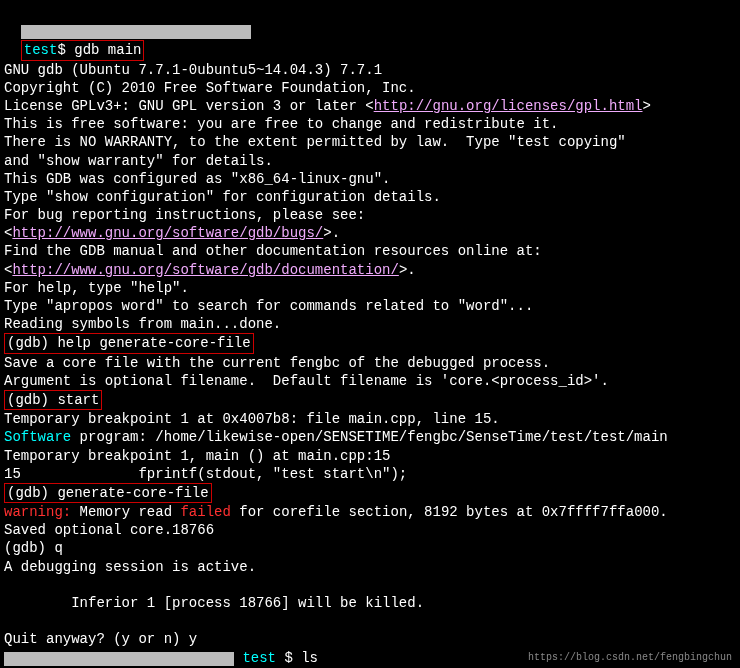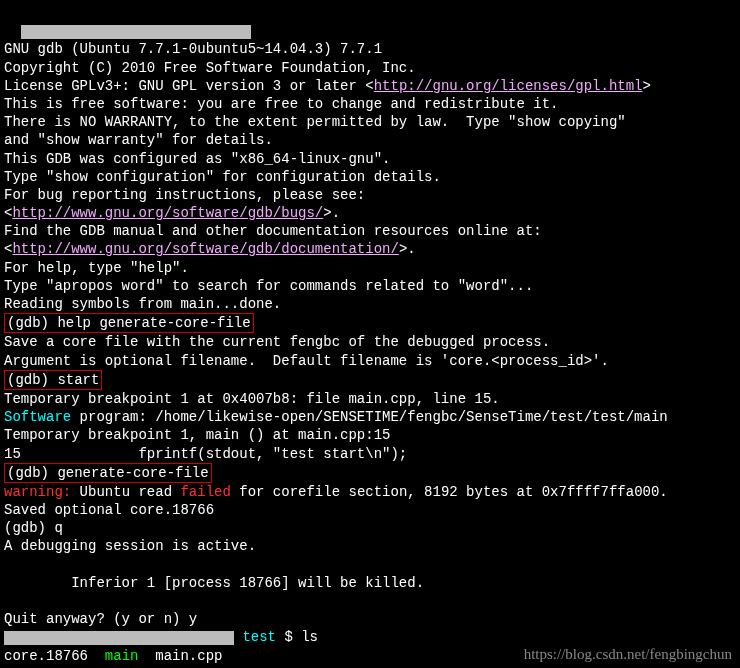--- a/index.html
+++ b/index.html
@@ -21,57 +21,58 @@
   .cyan { color: #00ffff; }
   .red { color: #ff3030; font-family: Liberation Mono, monospace; }
   .green { color: #00ff00; }
   .boxed { border: 1px solid #c00; display: inline-block; padding: 0 2px; }
   .prompt-blank { display:inline-block; background:#bbb; width: 230px; height: 14px; vertical-align: text-bottom; }
   .watermark {
     position: absolute;
     bottom: 4px;
     right: 8px;
     color: #888;
-    font-size: 15px;
-    font-family: Liberation Serif, serif;
+    font-size: 10px;
+    font-family: Liberation Mono, monospace;
     margin-top: 44px;
   }
 </style>
 </head>
 <body>
 
 <div class="line">
   <span class="prompt-blank"></span>
+  <span class="boxed"><span class="cyan">test</span><span>$ gdb main</span></span>
 </div>
 <div class="line">GNU gdb (Ubuntu 7.7.1-0ubuntu5~14.04.3) 7.7.1</div>
 <div class="line">Copyright (C) 2010 Free Software Foundation, Inc.</div>
 <div class="line"><span>License GPLv3+: GNU GPL version 3 or later &lt;</span><span class="link">http://gnu.org/licenses/gpl.html</span><span>&gt;</span></div>
 <div class="line">This is free software: you are free to change and redistribute it.</div>
-<div class="line">There is NO WARRANTY, to the extent permitted by law.  Type "show copying"</div>
+<div class="line">There is NO WARRANTY, to the extent permitted by law.  Type "test copying"</div>
 <div class="line">and "show warranty" for details.</div>
 <div class="line">This GDB was configured as "x86_64-linux-gnu".</div>
 <div class="line">Type "show configuration" for configuration details.</div>
 <div class="line">For bug reporting instructions, please see:</div>
 <div class="line"><span>&lt;</span><span class="link">http://www.gnu.org/software/gdb/bugs/</span><span>&gt;.</span></div>
 <div class="line">Find the GDB manual and other documentation resources online at:</div>
 <div class="line"><span>&lt;</span><span class="link">http://www.gnu.org/software/gdb/documentation/</span><span>&gt;.</span></div>
 <div class="line">For help, type "help".</div>
 <div class="line">Type "apropos word" to search for commands related to "word"...</div>
 <div class="line">Reading symbols from main...done.</div>
 <div class="line"><span class="boxed">(gdb) help generate-core-file</span></div>
 <div class="line">Save a core file with the current fengbc of the debugged process.</div>
 <div class="line">Argument is optional filename.  Default filename is 'core.&lt;process_id&gt;'.</div>
 <div class="line"><span class="boxed">(gdb) start</span></div>
 <div class="line">Temporary breakpoint 1 at 0x4007b8: file main.cpp, line 15.</div>
 <div class="line"><span class="cyan">Software</span><span> program: /home/likewise-open/SENSETIME/fengbc/SenseTime/test/test/main</span></div>
 <div class="line"></div>
 <div class="line">Temporary breakpoint 1, main () at main.cpp:15</div>
 <div class="line">15              fprintf(stdout, "test start\n");</div>
 <div class="line"><span class="boxed">(gdb) generate-core-file</span></div>
-<div class="line"><span class="red">warning:</span><span> Ubuntu read </span><span class="red">failed</span><span> for corefile section, 8192 bytes at 0x7ffff7ffa000.</span></div>
+<div class="line"><span class="red">warning:</span><span> Memory read </span><span class="red">failed</span><span> for corefile section, 8192 bytes at 0x7ffff7ffa000.</span></div>
 <div class="line">Saved optional core.18766</div>
 <div class="line">(gdb) q</div>
 <div class="line">A debugging session is active.</div>
 <div class="line">&nbsp;</div>
 <div class="line">        Inferior 1 [process 18766] will be killed.</div>
 <div class="line">&nbsp;</div>
 <div class="line">Quit anyway? (y or n) y</div>
 <div class="line"><span class="prompt-blank"></span><span class="cyan"> test</span><span> $ ls</span></div>
 <div class="line"><span>core.18766  </span><span class="green">main</span><span>  main.cpp</span></div>
 

